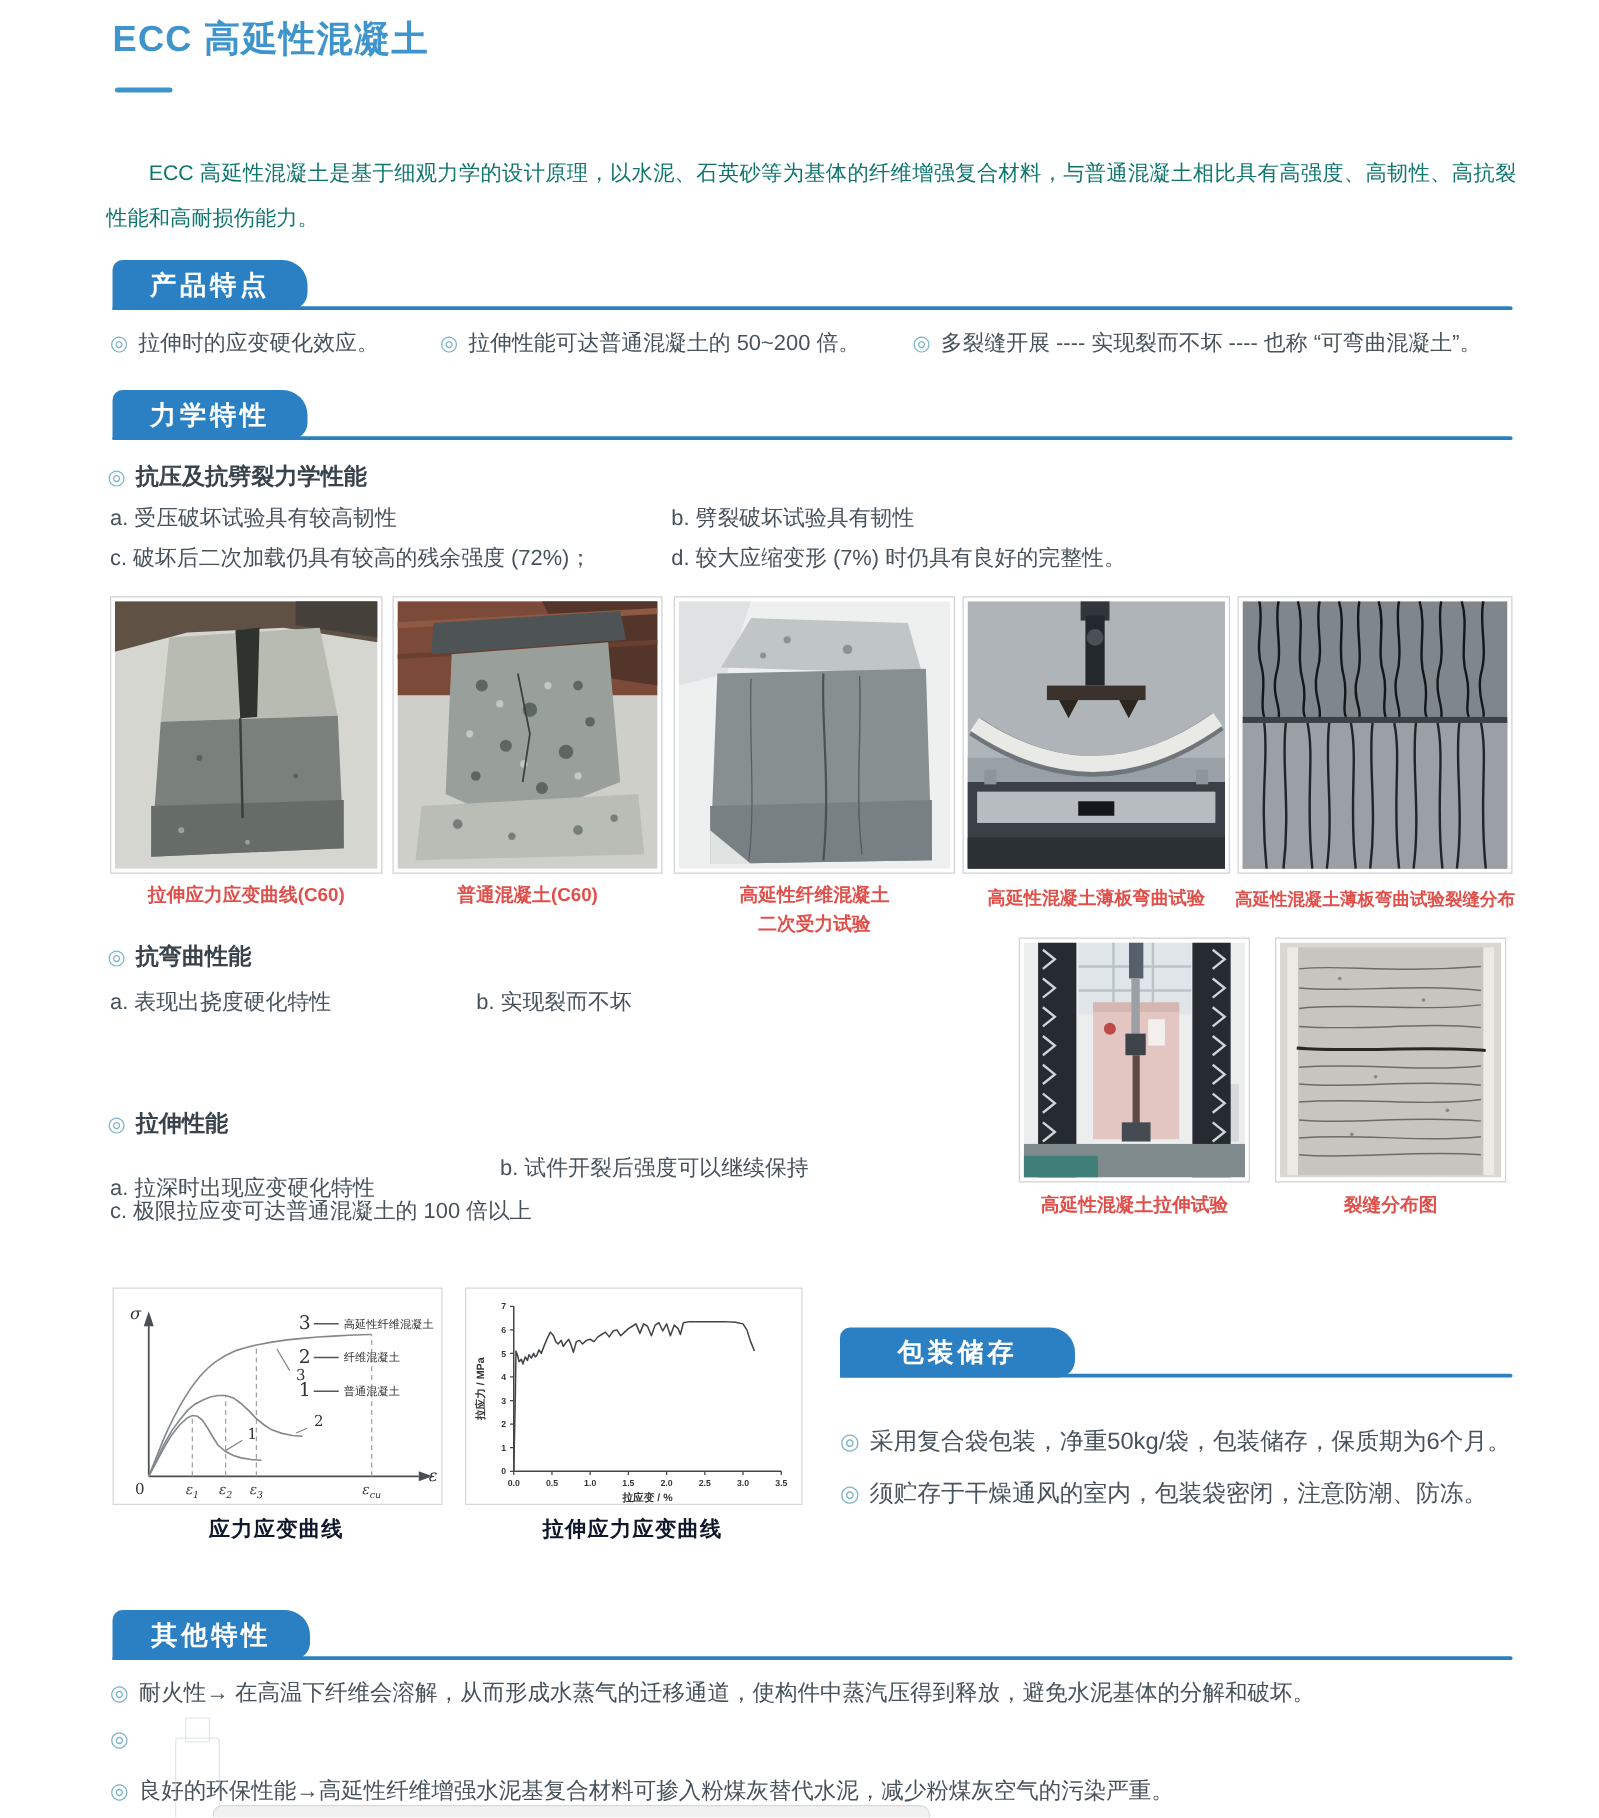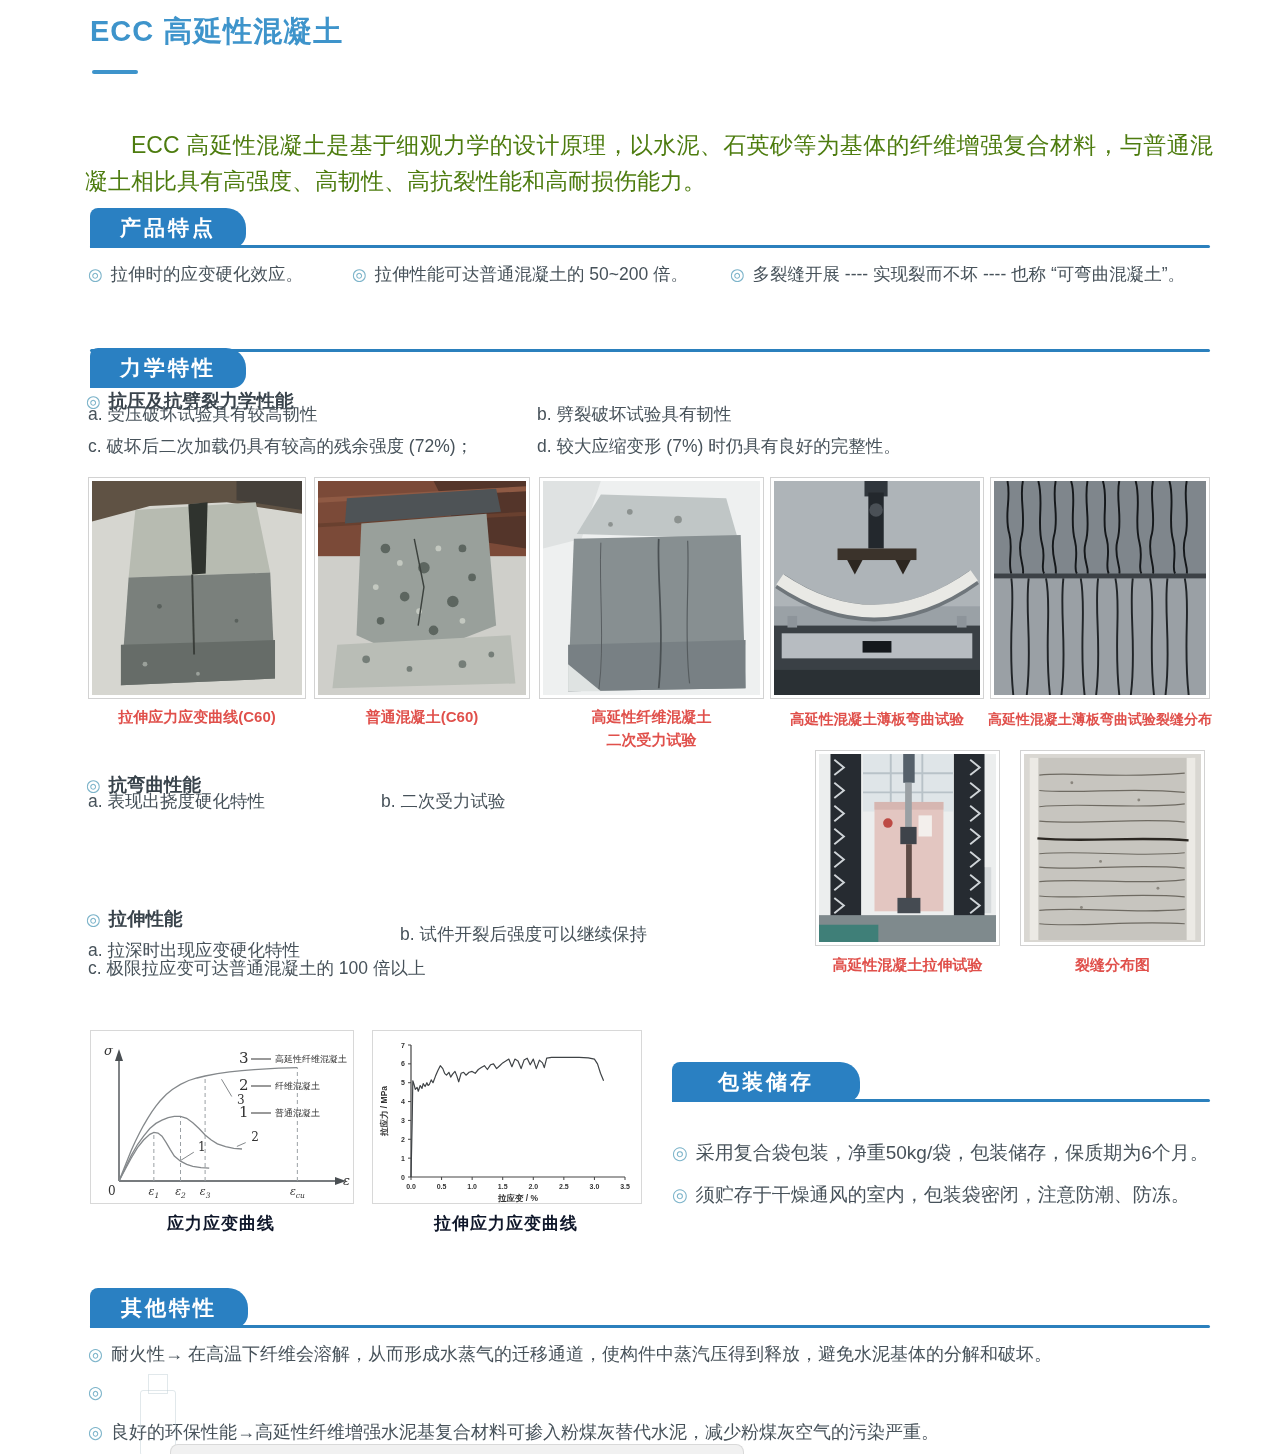--- a/index.html
+++ b/index.html
@@ -1,28 +1,28 @@
 <!DOCTYPE html>
 <html><head>
 <meta charset="utf-8">
 <style>
   html,body{margin:0;padding:0;background:#ffffff;}
   .page{position:relative;width:1279px;height:1454px;background:#fff;overflow:hidden;
         font-family:"Liberation Sans","DejaVu Sans",sans-serif;color:#47525a;}
   .abs{position:absolute;}
   .title{font-size:29px;font-weight:bold;color:#3e94cb;letter-spacing:1px;white-space:nowrap;}
   .title-dash{width:46px;height:4px;background:#3e94cb;border-radius:2px;}
-  .intro{width:1128px;font-size:23px;line-height:36px;text-align:justify;text-indent:2em;color:#4d7c0f;}
+  .intro{width:1128px;font-size:17px;line-height:36px;text-align:justify;text-indent:2em;color:#0f766e;}
   .sechdr{height:44px;}
   .sechdr .rule{position:absolute;left:0;top:37px;height:3px;width:100%;background:#2b80bd;border-radius:2px;}
   .sechdr .tab{position:absolute;left:0;top:0;height:40px;background:#2a80c2;border-radius:8px 20px 14px 0;
        color:#fff;font-size:21px;font-weight:bold;letter-spacing:3px;display:flex;align-items:center;justify-content:center;}
   .b{position:absolute;font-size:17.5px;color:#47525a;white-space:nowrap;display:flex;align-items:baseline;}
   .b .ring{color:#7db4ca;margin-right:8px;font-size:0.95em;flex:none;}
-  .bh{font-weight:bold;color:#39434b;font-size:18.5px;margin-top:20px;}
+  .bh{font-weight:bold;color:#39434b;font-size:18.5px;}
   .pk{font-size:19px;}
   .ot{font-size:18px;width:1140px;}
   .fig{position:absolute;background:#fff;border:1px solid #d2d2d2;padding:3px;box-sizing:border-box;}
   .fig svg{display:block;width:100%;height:100%;}
   .cap{position:absolute;color:#e0504b;font-size:15px;font-weight:600;text-align:center;
        white-space:pre-line;line-height:1.5;}
   .chart{position:absolute;border:1px solid #d8d8d8;background:#fff;}
   .chart svg{display:block;width:100%;height:100%;}
   .chartcap{position:absolute;color:#0f172a;font-size:17px;font-weight:bold;text-align:center;letter-spacing:1px;}
   .watermark{border:1px solid #bccdd2;opacity:.45;}
@@ -52,21 +52,21 @@
     <span class="ring">◎</span>
     <span>拉伸性能可达普通混凝土的 50~200 倍。</span>
   </div>
   <div class="b" style="left:730px;top:262px;">
     <span class="ring">◎</span>
     <span>多裂缝开展 ---- 实现裂而不坏 ---- 也称 “可弯曲混凝土”。</span>
   </div>
 
   <div class="abs sechdr" style="left:90px;top:312px;width:1120px;">
     <div class="rule"></div>
-    <div class="tab" style="width:156px;margin-top:36px;">
+    <div class="tab" style="width:156px;">
       <span>力学特性</span>
     </div>
   </div>
 
   <div class="b" style="left:86px;top:368px;">
     <span class="ring">◎</span>
     <span class="bh">抗压及抗劈裂力学性能</span>
   </div>
   <div class="b" style="left:88px;top:402px;">a. 受压破坏试验具有较高韧性</div>
   <div class="b" style="left:537px;top:402px;">b. 劈裂破坏试验具有韧性</div>
@@ -203,21 +203,21 @@
   <div class="cap" style="left:539px;top:706px;width:225px;">高延性纤维混凝土
 二次受力试验</div>
   <div class="cap" style="left:766px;top:709px;width:222px;font-size:14.5px;">高延性混凝土薄板弯曲试验</div>
   <div class="cap" style="left:978px;top:709px;width:244px;font-size:14px;">高延性混凝土薄板弯曲试验裂缝分布</div>
 
   <div class="b" style="left:86px;top:752px;">
     <span class="ring">◎</span>
     <span class="bh">抗弯曲性能</span>
   </div>
   <div class="b" style="left:88px;top:789px;">a. 表现出挠度硬化特性</div>
-  <div class="b" style="left:381px;top:789px;">b. 二次受力试验</div>
+  <div class="b" style="left:381px;top:789px;">b. 实现裂而不坏</div>
 
   <div class="fig" style="left:815px;top:750px;width:185px;height:196px;">
     <svg viewBox="0 0 185 196" preserveAspectRatio="none">
       <rect width="185" height="196" fill="#eceeee"></rect>
       <rect x="46" y="0" width="94" height="60" fill="#dfe5e8"></rect>
       <g stroke="#b8c2c8" stroke-width="2">
           <line x1="46" y1="20" x2="140" y2="20"></line>
           <line x1="46" y1="40" x2="140" y2="40"></line>
           <line x1="75" y1="0" x2="75" y2="60"></line>
           <line x1="108" y1="0" x2="108" y2="60"></line>

